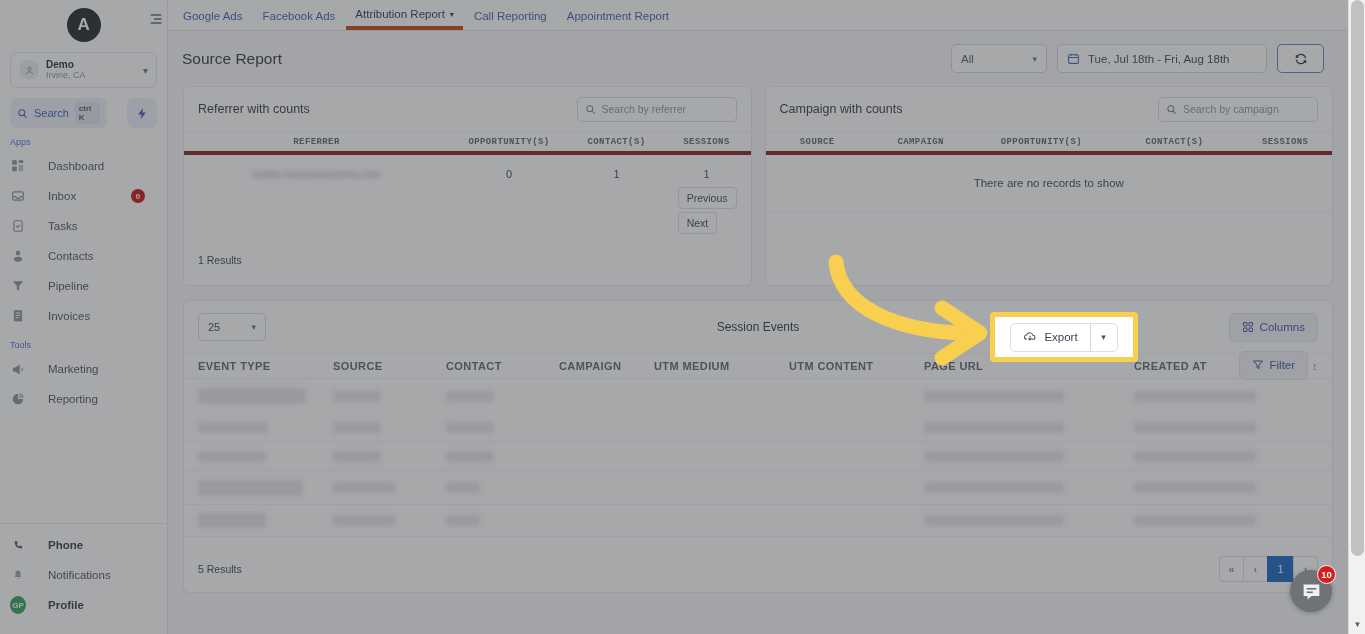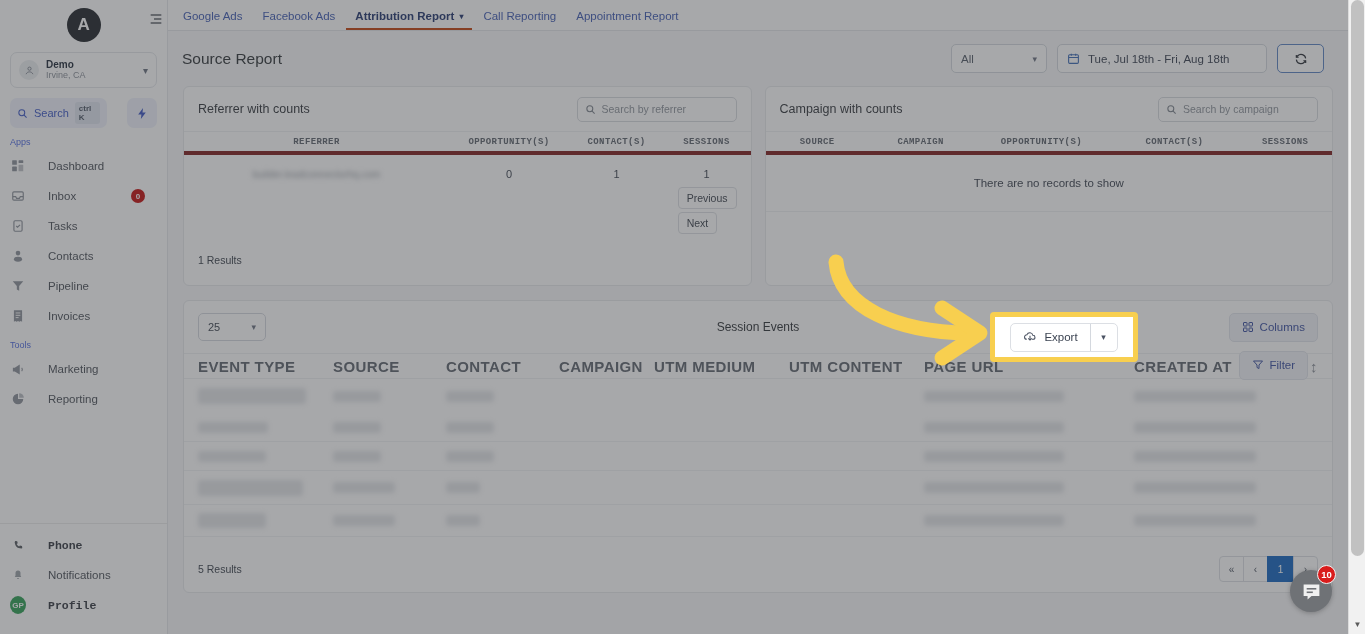--- a/index.html
+++ b/index.html
@@ -92,40 +92,40 @@
     font-size: 8px; font-weight: bold;
     display: flex; align-items: center; justify-content: center;
   }
   .sb-spacer { flex: 1; }
   .sb-bottom { border-top: 1px solid #ececec; padding: 6px 0 14px 0; }
   .av-green {
     width: 18px; height: 18px; border-radius: 50%; background: #2e9e54;
     color: #fff; font-size: 8px; font-weight: bold;
     display: flex; align-items: center; justify-content: center;
   }
-  .nav-label-b { font-size: 11.5px; color: #333840; font-weight: bold; font-family: Liberation Mono, monospace; }
+  .nav-label-b { font-size: 11.5px; color: #333840; font-weight: bold; }
 
   
   .main {
     position: absolute; left: 168px; top: 0;
     width: 1180px; height: 634px;
     background: #f7f8f9;
   }
   .tabbar {
     height: 31px; background: #ffffff;
     border-bottom: 1px solid #e4e6ea;
     display: flex; align-items: flex-end; padding-left: 6px;
     gap: 2px;
   }
   .tab {
     font-size: 11.5px; color: #3f5bb3;
     padding: 0 9px 8px 9px;
     display: flex; align-items: center; gap: 5px;
   }
-  .tab.active { color: #22356e; font-weight: bold; border-bottom: 2px solid #c2410c; padding-bottom: 6px; }
+  .tab.active { color: #22356e; font-weight: normal; border-bottom: 4px solid #c2410c; padding-bottom: 6px; }
 
   .page-head {
     height: 55px; display: flex; align-items: center;
     padding: 0 24px 0 14px; justify-content: space-between;
   }
   .page-title { font-size: 15.5px; color: #2f3337; }
   .head-ctrls { display: flex; align-items: center; gap: 10px; }
   .sel-all {
     width: 96px; height: 29px; background: #fff;
     border: 1px solid #d4d8de; border-radius: 5px;
@@ -213,21 +213,21 @@
     height: 29px; background: #f0f2f7; border: 1px solid #e1e4ec;
     border-radius: 5px; display: flex; align-items: center; gap: 6px;
     padding: 0 12px; font-size: 11.5px; color: #3a4fa0;
   }
 
   .ev-thead {
     display: flex; height: 26px; align-items: center;
     border-top: 1px solid #eef0f2; border-bottom: 1px solid #eef0f2;
     padding: 0 14px;
   }
-  .ev-th { font-size: 15px; font-weight: bold; color: #5e646d; letter-spacing: 0.4px; }
+  .ev-th { font-size: 11px; font-weight: bold; color: #5e646d; letter-spacing: 0.4px; }
   .ev-row { display: flex; align-items: center; height: 29px; padding: 0 14px; }
   .sk {
     background: #e3e5e8; border-radius: 3px; height: 11px; filter: blur(2.4px);
   }
   .ev-sep { border-bottom: 1px solid #f1f2f4; }
 
   .panel-bottom {
     position: absolute; left: 0; right: 0; bottom: 0; height: 46px;
     display: flex; align-items: center; padding: 0 14px; justify-content: space-between;
   }

